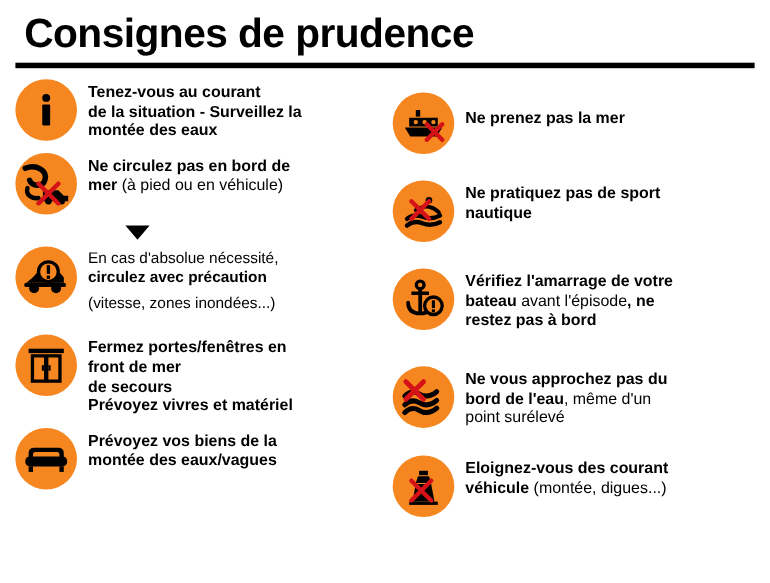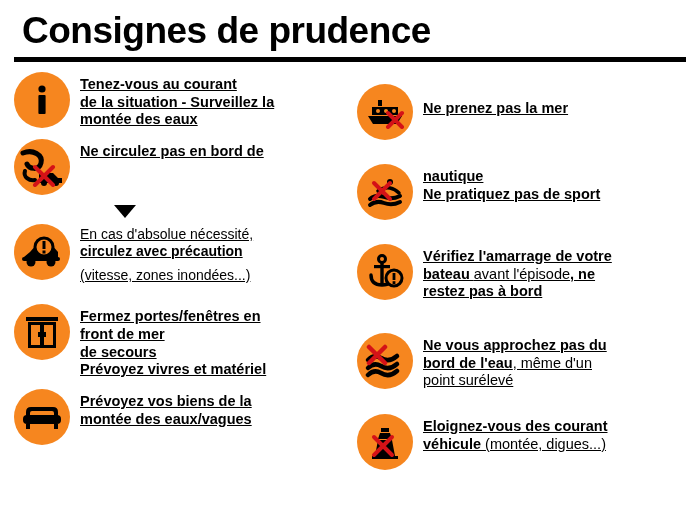--- a/index.html
+++ b/index.html
@@ -41,21 +41,20 @@
   .col {
     width: 336px;
     display: flex;
     flex-direction: column;
   }
   .item {
     display: flex;
     flex-direction: row;
     align-items: flex-start;
     margin-bottom: 10px;
-    text-decoration: underline;
   }
   .badge {
     width: 56px;
     height: 56px;
     min-width: 56px;
     border-radius: 50%;
     background: #f6861f;
     display: flex;
     align-items: center;
     justify-content: center;
@@ -127,20 +126,23 @@
               <path d="M6 24 C4 30 10 34 16 33" stroke="#000" stroke-width="4" fill="none" stroke-linecap="round"></path>
               <path d="M20 26 h14 l5 5 h4 v5 h-23 z" fill="#000"></path>
               <circle cx="25" cy="36" r="3" fill="#000"></circle>
               <circle cx="37" cy="36" r="3" fill="#000"></circle>
               <path d="M16 20 L34 38 M34 20 L16 38" stroke="#d41217" stroke-width="4" stroke-linecap="round"></path>
             </svg>
           </span>
         </div>
         <div class="text">
           <div class="b">Ne circulez pas en bord de</div>
+          <div>
+            <span class="b">mer </span><span class="n">(à pied ou en véhicule)</span>
+          </div>
         </div>
       </div>
 
       <div class="arrow-row">
         <div class="arrow"></div>
       </div>
       <div class="spacer-6"></div>
 
       <div class="item">
         <div class="badge">
@@ -232,22 +234,22 @@
             <svg width="42" height="34" viewBox="0 0 42 34">
               <circle cx="26" cy="7" r="3" fill="#000"></circle>
               <path d="M14 16 q6-4 12-3 q5 1 9 5" stroke="#000" stroke-width="3.5" fill="none" stroke-linecap="round"></path>
               <path d="M6 24 q6-5 14-2 q8 3 16-1" stroke="#000" stroke-width="4" fill="none" stroke-linecap="round"></path>
               <path d="M6 30 q6-5 14-2 q8 3 16-1" stroke="#000" stroke-width="4" fill="none" stroke-linecap="round"></path>
               <path d="M10 8 L26 24 M26 8 L10 24" stroke="#d41217" stroke-width="4" stroke-linecap="round"></path>
             </svg>
           </span>
         </div>
         <div class="text">
+          <div class="b">Ne pratiquez pas de sport</div>
           <div class="b">nautique</div>
-          <div class="b">Ne pratiquez pas de sport</div>
         </div>
       </div>
 
       <div class="item" style="margin-top:14px;">
         <div class="badge">
           <span>
             <svg width="40" height="38" viewBox="0 0 40 38">
               <circle cx="17" cy="6" r="3.5" fill="none" stroke="#000" stroke-width="3"></circle>
               <rect x="15.3" y="9" width="3.4" height="22" fill="#000"></rect>
               <rect x="9" y="12" width="16" height="3.2" fill="#000"></rect>

